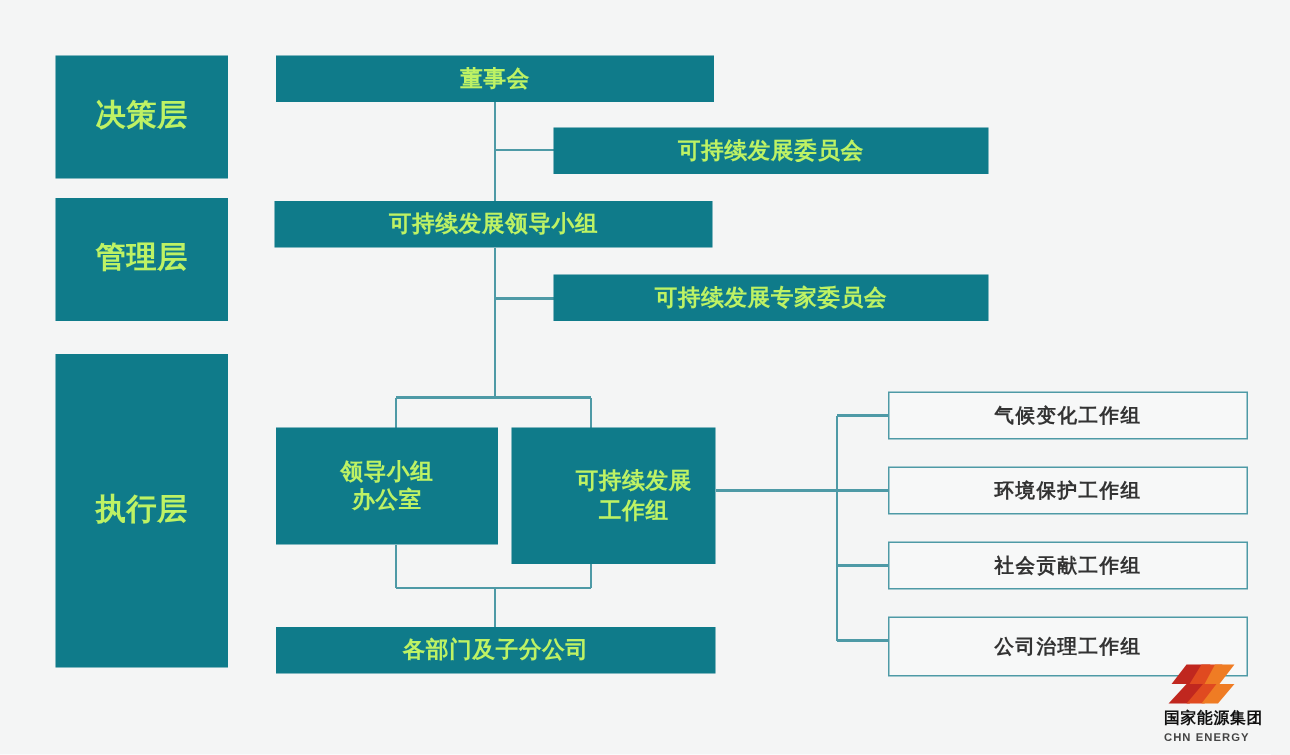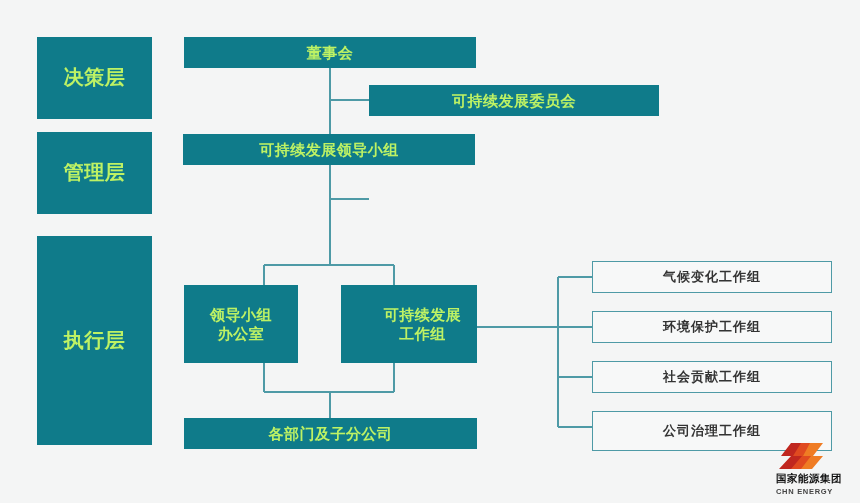--- a/index.html
+++ b/index.html
@@ -123,24 +123,25 @@
   </svg>
 
   <div class="node solid layer-label" style="left:37px;  top:37px;  width:115px; height:82px;">决策层</div>
   <div class="node solid layer-label" style="left:37px;  top:132px; width:115px; height:82px;">管理层</div>
   <div class="node solid layer-label" style="left:37px;  top:236px; width:115px; height:209px;">执行层</div>
 
   <div class="node solid bar-label" style="left:184px; top:37px;  width:292px; height:31px;">董事会</div>
   <div class="node solid bar-label" style="left:369px; top:85px;  width:290px; height:31px;">可持续发展委员会</div>
 
   <div class="node solid bar-label" style="left:168px; top:134px; width:292px; height:31px;margin-left:15px;">可持续发展领导小组</div>
+  <div class="node solid bar-label" style="left:369px; top:183px; width:290px; height:31px;">可持续发展专家委员会</div>
 
-  <div class="node solid dual-label" style="left:184px; top:285px; width:114px; height:78px;">领导小组
+  <div class="node solid dual-label" style="left:184px; top:285px; width:148px; height:78px;">领导小组
 办公室</div>
-  <div class="node solid dual-label" style="left:341px; top:285px; width:136px; height:78px;padding-left:27px;">可持续发展
+  <div class="node solid dual-label" style="left:341px; top:285px; width:136px; height:91px;padding-left:27px;">可持续发展
 工作组</div>
   <div class="node solid bar-label" style="left:184px; top:418px; width:293px; height:31px;">各部门及子分公司</div>
 
   <div class="node outlined wg-label" style="left:592px; top:261px; width:240px; height:32px;">气候变化工作组</div>
   <div class="node outlined wg-label" style="left:592px; top:311px; width:240px; height:32px;">环境保护工作组</div>
   <div class="node outlined wg-label" style="left:592px; top:361px; width:240px; height:32px;">社会贡献工作组</div>
   <div class="node outlined wg-label" style="left:592px; top:411px; width:240px; height:40px;">公司治理工作组</div>
 
   <div id="logo">
     <svg id="logo-mark" viewBox="0 0 100 60" xmlns="http://www.w3.org/2000/svg">

